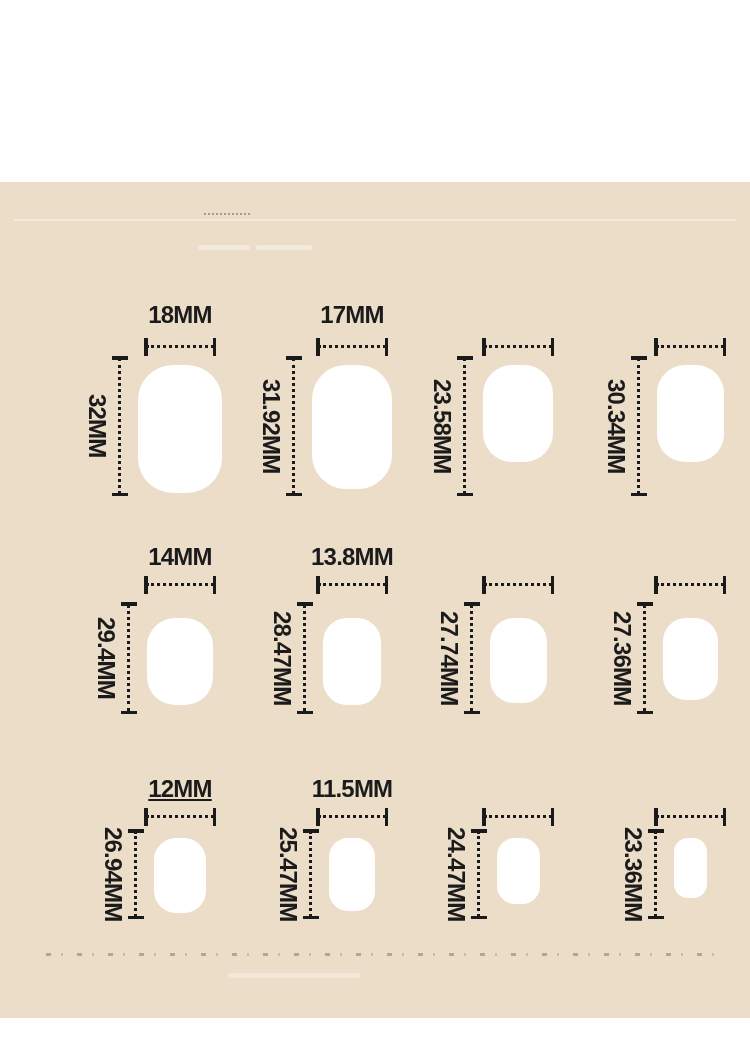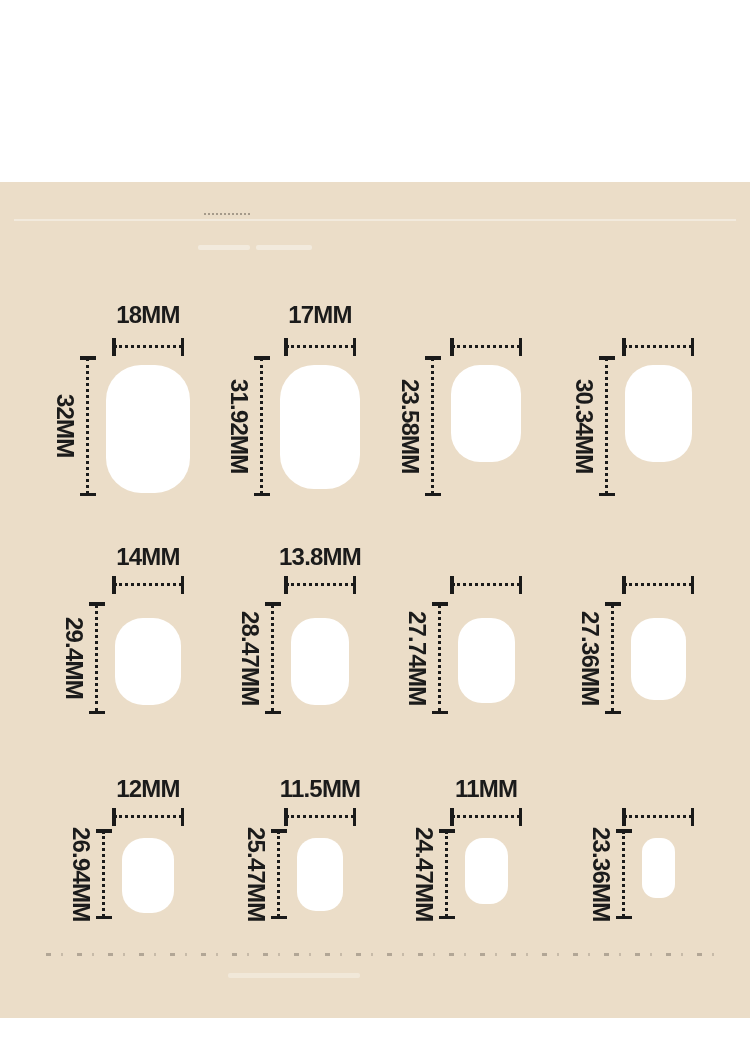--- a/index.html
+++ b/index.html
@@ -5,21 +5,21 @@
   html,body{margin:0;padding:0;background:#ffffff;}
   .canvas{
     position:relative;width:750px;height:1046px;overflow:hidden;
     background:#ebddc8;
     font-family:"Liberation Sans", sans-serif;
   }
   .band{position:absolute;left:0;right:0;background:#ffffff;}
   .band.top{top:0;height:180px;border-bottom:2px solid rgba(255,255,255,.55);}
   .band.bottom{top:1018px;height:28px;}
 
-  .cell{position:absolute;inset:0;pointer-events:none;}
+  .cell{position:absolute;inset:0;pointer-events:none;margin-left:32px;}
 
   .w-label{
     position:absolute;width:140px;text-align:center;line-height:1.05;
     font-weight:700;font-size:24px;letter-spacing:-0.8px;color:#1b1b1b;
   }
   .l-label{
     position:absolute;width:30px;writing-mode:vertical-rl;text-align:center;
     font-weight:700;font-size:24px;letter-spacing:-0.8px;color:#1b1b1b;line-height:1.05;
   }
 
@@ -168,21 +168,21 @@
         </div>
         <div class="v-dim" style="left: 604.5px; top: 602px; height: 112px;">
           <span class="bar-h" style="top:0"></span>
           <span class="dots"></span>
           <span class="bar-h" style="bottom:0"></span>
         </div>
         <div class="l-label" style="left: 572.5px; top: 594px; height: 128px;">27.36MM</div>
         <div class="nail" style="left: 630.5px; top: 618px; width: 55px; height: 82px; background: rgb(255, 255, 255); border-radius: 23px;"></div>
       </div>
       <div class="cell">
-        <div class="w-label" style="left: 78px; top: 776px;">12MM</div>
+        <div class="w-label" style="left: 78px; top: 776px; text-decoration: underline;">12MM</div>
         <div class="h-dim" style="left: 112px; top: 808px; width: 72px;">
           <span class="bar-v" style="left:0"></span>
           <span class="dots"></span>
           <span class="bar-v" style="right:0"></span>
         </div>
         <div class="v-dim" style="left: 96px; top: 829px; height: 90px;">
           <span class="bar-h" style="top:0"></span>
           <span class="dots"></span>
           <span class="bar-h" style="bottom:0"></span>
         </div>
@@ -198,21 +198,20 @@
         </div>
         <div class="v-dim" style="left: 271px; top: 829px; height: 90px;">
           <span class="bar-h" style="top:0"></span>
           <span class="dots"></span>
           <span class="bar-h" style="bottom:0"></span>
         </div>
         <div class="l-label" style="left: 239px; top: 821px; height: 106px;">25.47MM</div>
         <div class="nail" style="left: 297px; top: 838px; width: 46px; height: 73px; background: rgb(255, 255, 255); border-radius: 19px;"></div>
       </div>
       <div class="cell">
-        <div class="w-label" style="left: 416px; top: 776px;">11MM</div>
         <div class="h-dim" style="left: 450px; top: 808px; width: 72px;">
           <span class="bar-v" style="left:0"></span>
           <span class="dots"></span>
           <span class="bar-v" style="right:0"></span>
         </div>
         <div class="v-dim" style="left: 438.5px; top: 829px; height: 90px;">
           <span class="bar-h" style="top:0"></span>
           <span class="dots"></span>
           <span class="bar-h" style="bottom:0"></span>
         </div>

